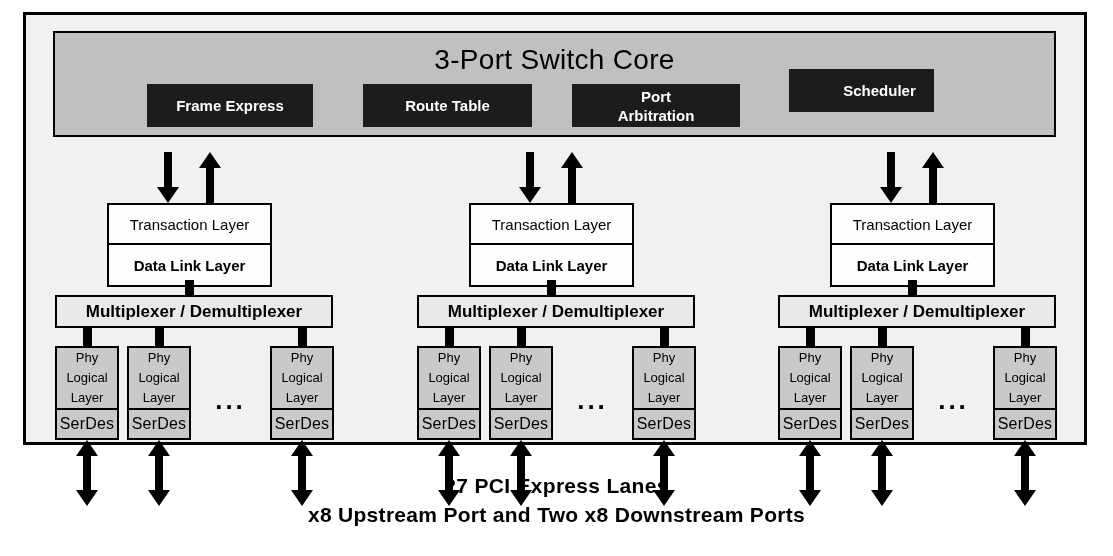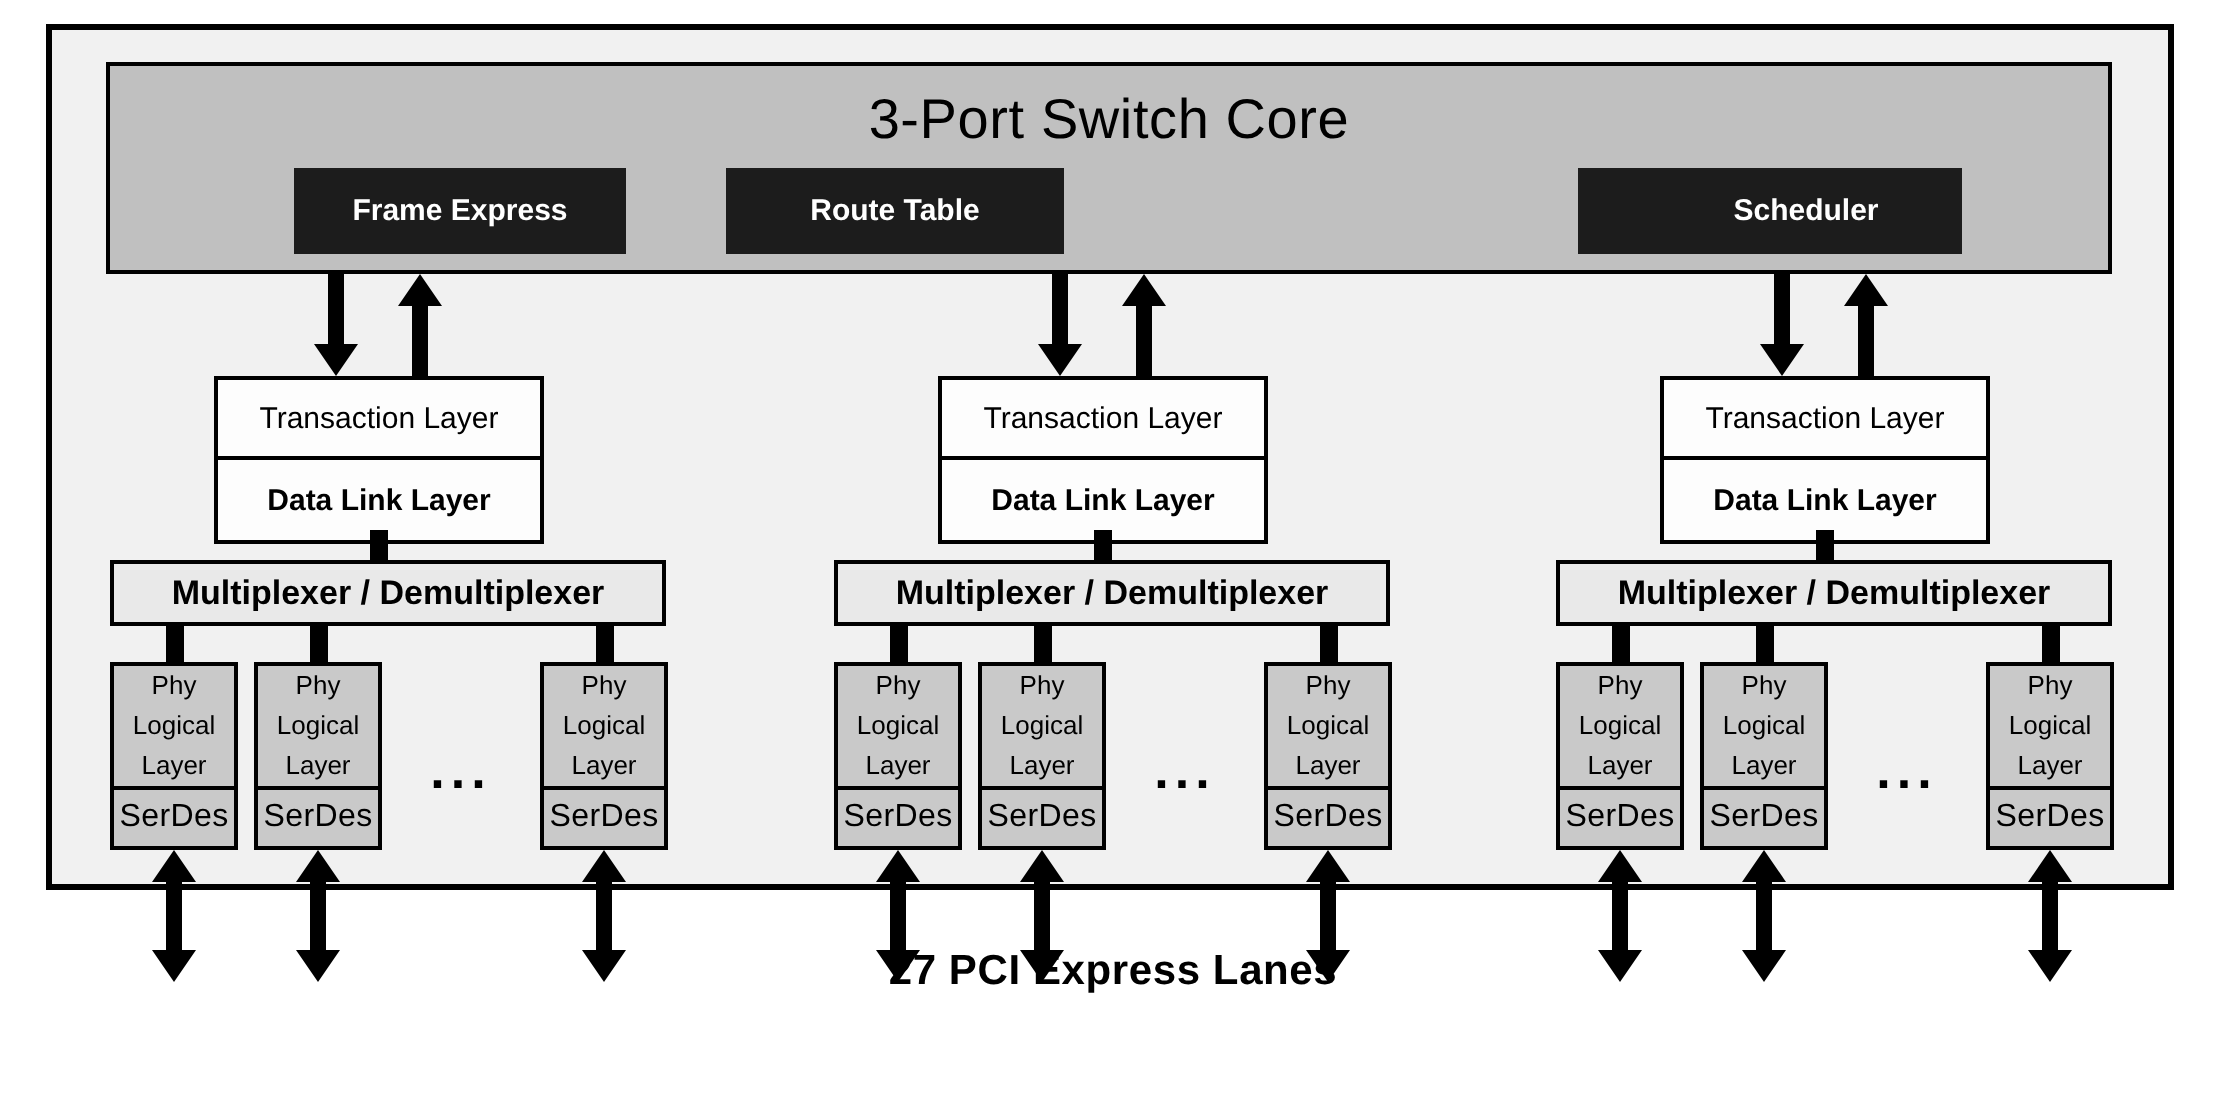--- a/index.html
+++ b/index.html
@@ -13,21 +13,21 @@
 
   .outer-box{left:23px;top:12px;width:1064px;height:433px;
              background:var(--outer-fill);border:3px solid var(--line);}
   .core-box{left:53px;top:31px;width:1003px;height:106px;
             background:var(--core-fill);border:2px solid var(--line);}
   .core-title{left:0;top:11px;width:100%;text-align:center;font-size:28px;letter-spacing:.3px;}
   .core-block{height:43px;background:var(--core-block-fill);color:#ffffff;
               display:flex;align-items:center;justify-content:center;text-align:center;
               font-size:15px;font-weight:bold;line-height:19px;white-space:pre-line;}
 
-  .column{top:137px;width:278px;height:360px;}
+  .column{top:152px;width:278px;height:360px;}
   .layers{left:52px;top:51px;width:165px;border:2px solid var(--line);background:var(--layer-fill);}
   .layer-row{height:38px;display:flex;align-items:center;justify-content:center;font-size:15px;}
   .layer-row + .layer-row{border-top:2px solid var(--line);height:40px;font-weight:bold;}
   .mux{left:0;top:143px;width:278px;height:33px;background:var(--mux-fill);
        border:2px solid var(--line);display:flex;align-items:center;justify-content:center;
        font-size:17px;font-weight:bold;}
   .connector{background:var(--line);width:9px;}
   .lane{top:194px;width:64px;height:94px;border:2px solid var(--line);background:var(--phy-fill);
         display:flex;flex-direction:column;}
   .lane-phy{flex:1;display:flex;align-items:center;justify-content:center;text-align:center;
@@ -60,21 +60,23 @@
 <body>
 
 <div class="stage">
 
   <div class="abs outer-box"></div>
 
   <div class="abs core-box">
     <div class="abs core-title">3-Port Switch Core</div>
     <div class="abs core-block" style="left:92px;top:51px;width:166px;">Frame Express</div>
     <div class="abs core-block" style="left:308px;top:51px;width:169px;">Route Table</div>
-    <div class="abs core-block" style="left:734px;top:51px;width:192px;padding-left:36px;">Scheduler</div>
+    <div class="abs core-block" style="left:517px;top:51px;width:168px;">Port
+Arbitration</div>
+    <div class="abs core-block" style="left:734px;top:36px;width:145px;padding-left:36px;">Scheduler</div>
   </div>
 
   <div class="abs column" style="left:55px;">
     <div class="abs varrow down" style="left:102px;top:0;height:51px;">
         <div class="shaft"></div>
         <div class="head"></div>
       </div>
     <div class="abs varrow up" style="left:144px;top:0;height:51px;">
         <div class="shaft"></div>
         <div class="head"></div>
@@ -209,15 +211,16 @@
       </div>
     <div class="abs varrow both" style="left:236px;top:288px;height:66px;">
         <div class="shaft"></div>
         <div class="head-top"></div>
         <div class="head-bottom"></div>
       </div>
   </div>
 
   <div class="abs captions">
     <div>27 PCI Express Lanes</div>
+    <div>x8 Upstream Port and Two x8 Downstream Ports</div>
   </div>
 
 </div>
 
 </body></html>

